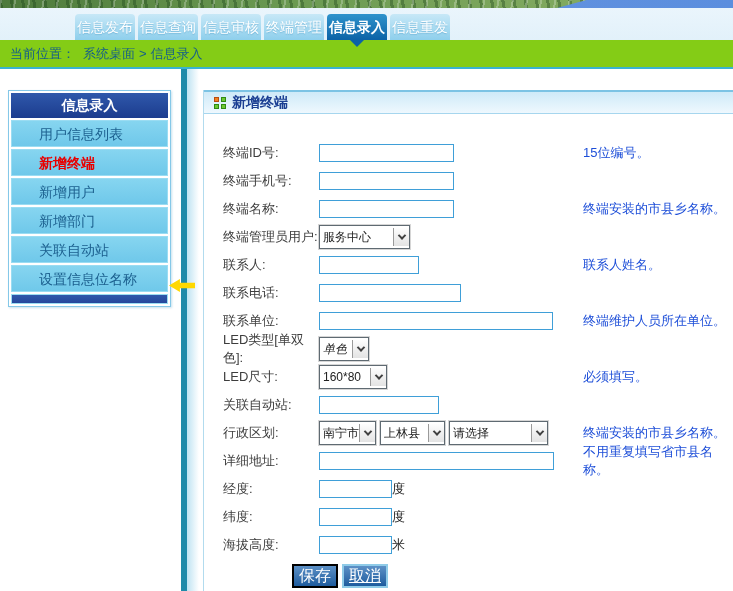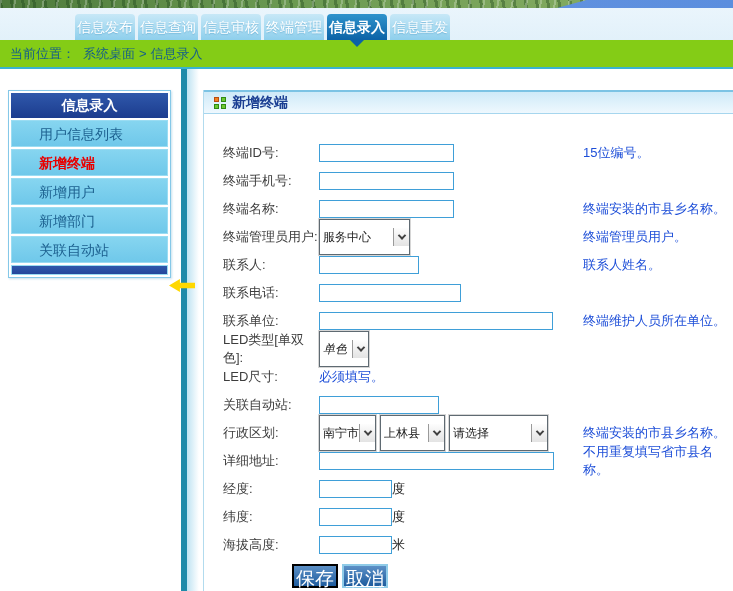--- a/index.html
+++ b/index.html
@@ -69,32 +69,32 @@
 
   .panel-body { padding:25px 0 8px 19px; }
   .row { height:28px; display:flex; align-items:center; font-size:13px; }
   .row .lbl { width:96px; color:#3d3d3d; flex:none; }
   .row .field { width:264px; flex:none; display:flex; align-items:center; }
   .row .hint { color:#1d4ed8; font-size:13px; }
 
   input.txt { height:18px; border:1px solid #3f9fd8; background:#fff; font-size:12px;
     padding:0 3px; font-family:inherit; outline:none; }
 
-  .sel { display:inline-flex; align-items:center; height:36px; border:1px solid #5f6a72;
+  .sel { display:inline-flex; align-items:center; height:24px; border:1px solid #5f6a72;
     background:#fff; box-shadow:0 0 0 1px #d6d6d6; cursor:pointer; margin-right:4px; }
   .sel .sel-text { flex:1; font-size:12px; color:#222; padding:0 3px; white-space:nowrap; overflow:hidden; }
   .sel .sel-btn { width:16px; height:18px; flex:none; display:flex; align-items:center; justify-content:center;
     background:linear-gradient(#fdfdfd,#e3e3e3); border-left:1px solid #9a9a9a; }
   .sel .chev { width:6px; height:6px; border-right:2px solid #404040; border-bottom:2px solid #404040;
     transform:rotate(45deg) translate(-1px,-1px); }
 
   .unit { color:#222; font-size:13px; }
 
   .btn-row { margin-left:69px; margin-top:5px; display:flex; }
-  .btn { width:46px; height:24px; color:#fff; font-size:19px; font-family:inherit; cursor:pointer;
+  .btn { width:46px; height:24px; color:#fff; font-size:16px; font-family:inherit; cursor:pointer;
     background:linear-gradient(#5c90c6,#1e5c9e); margin-right:4px; }
   .btn.focused { border:2px solid #000; }
   .btn.normal { border:2px solid #8fcbe8;text-decoration:underline; }
 </style>
 </head>
 <body>
 
 <div class="top-strip">
   <div class="green"></div>
 </div>
@@ -122,20 +122,21 @@
   <div class="collapse-arrow"></div>
 
   <div class="sidebar">
     <div class="side-header">信息录入</div>
 
     <div class="side-item">用户信息列表</div>
       <div class="side-item active">新增终端</div>
       <div class="side-item">新增用户</div>
       <div class="side-item">新增部门</div>
       <div class="side-item">关联自动站</div>
+      <div class="side-item">设置信息位名称</div>
       <div class="side-footer"></div>
   </div>
 
   <div class="panel">
     <div class="panel-header">
       <span class="grid-icon">
         <i class="sq-o"></i>
           <i class="sq-g"></i>
           <i class="sq-g"></i>
           <i class="sq-g"></i>
@@ -168,21 +169,20 @@
         <div class="row">
           <span class="lbl">终端管理员用户:</span>
           <div class="field">
             <span class="sel" style="width: 91px;">
               <span class="sel-text">服务中心</span>
               <span class="sel-btn">
                 <i class="chev"></i>
               </span>
             </span>
           </div>
-          <span class="hint">终端管理员用户。</span>
         </div>
         <div class="row">
           <span class="lbl">联系人:</span>
           <div class="field">
             <input class="txt" type="text" style="width: 100px;">
           </div>
           <span class="hint">联系人姓名。</span>
         </div>
         <div class="row">
           <span class="lbl">联系电话:</span>
@@ -205,20 +205,28 @@
               <span class="sel-text">单色</span>
               <span class="sel-btn">
                 <i class="chev"></i>
               </span>
             </span>
           </div>
           <span class="hint"></span>
         </div>
         <div class="row">
           <span class="lbl">LED尺寸:</span>
+          <div class="field">
+            <span class="sel" style="width: 68px;">
+              <span class="sel-text">160*80</span>
+              <span class="sel-btn">
+                <i class="chev"></i>
+              </span>
+            </span>
+          </div>
           <span class="hint">必须填写。</span>
         </div>
         <div class="row">
           <span class="lbl">关联自动站:</span>
           <div class="field">
             <input class="txt" type="text" style="width: 120px;">
           </div>
           <span class="hint"></span>
         </div>
         <div class="row">

